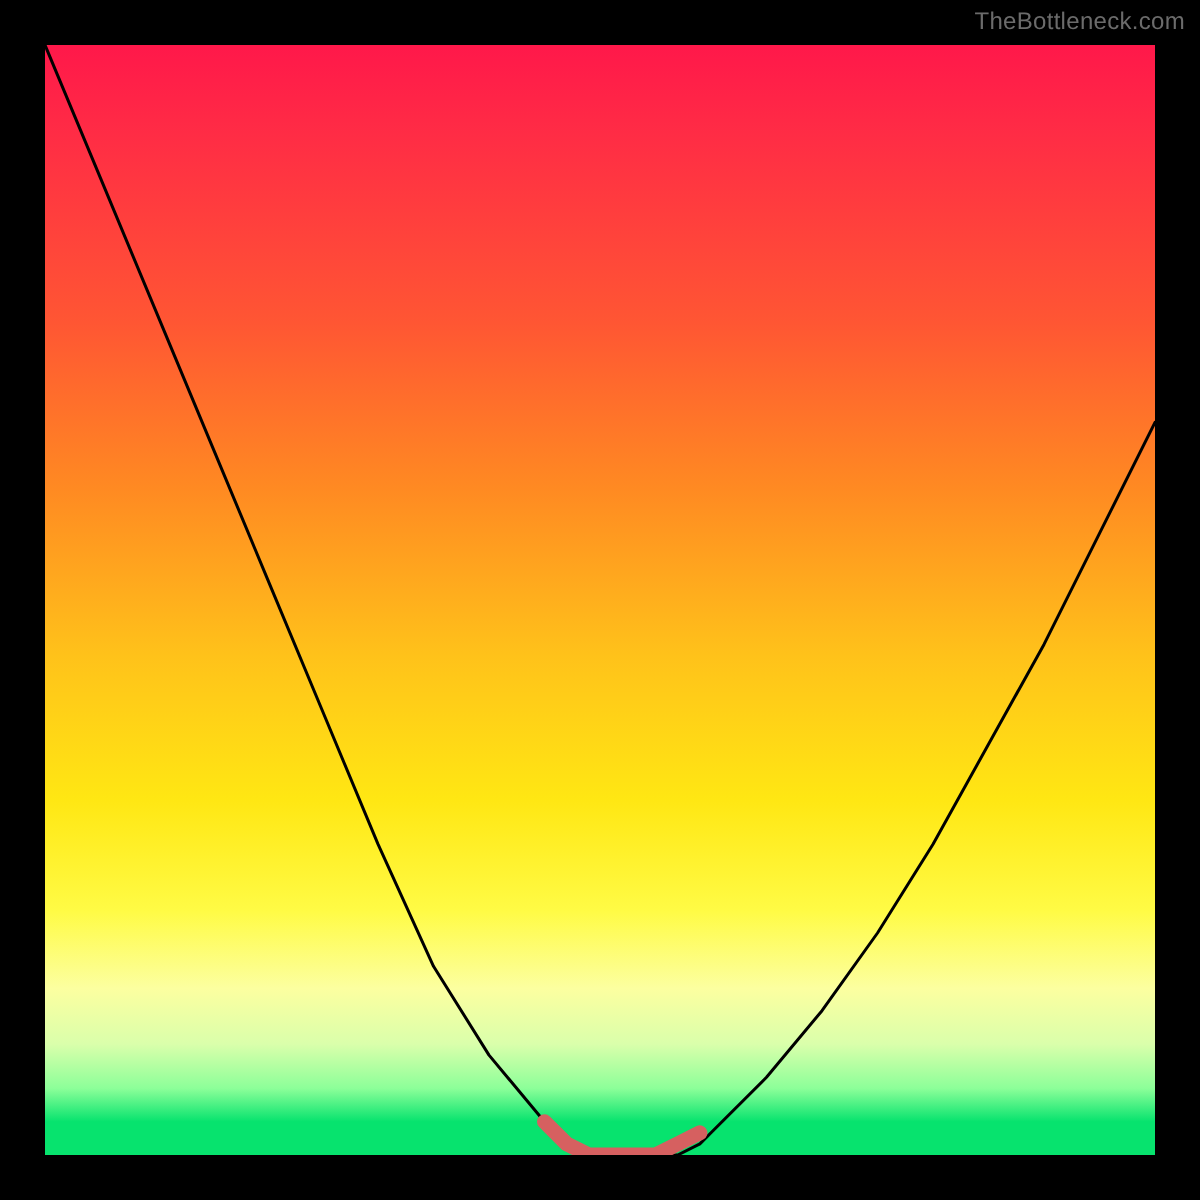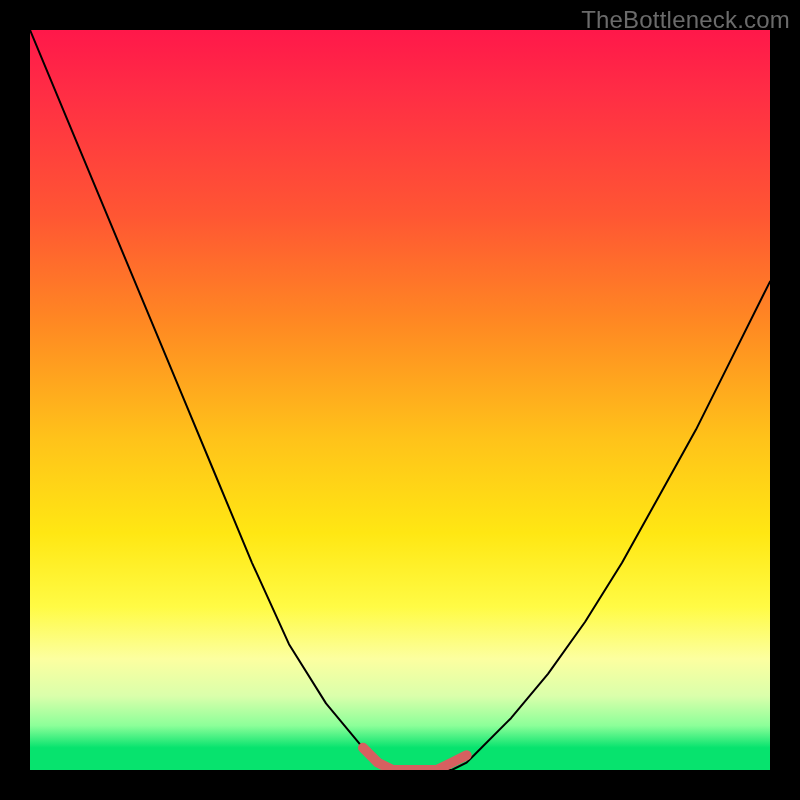--- a/index.html
+++ b/index.html
@@ -37,21 +37,21 @@
       #8cff99 94%,
       #07e36e 97%,
       #07e36e 100%
     );
   }
   .watermark {
     position: absolute;
     top: 6px;
     right: 10px;
     color: #6b6b6b;
-    font-size: 24px;
+    font-size: 16px;
     letter-spacing: 0.2px;
     font-weight: 500;
     user-select: none;
   }
   svg.curve {
     position: absolute;
     left: 0;
     top: 0;
     width: 740px;
     height: 740px;

